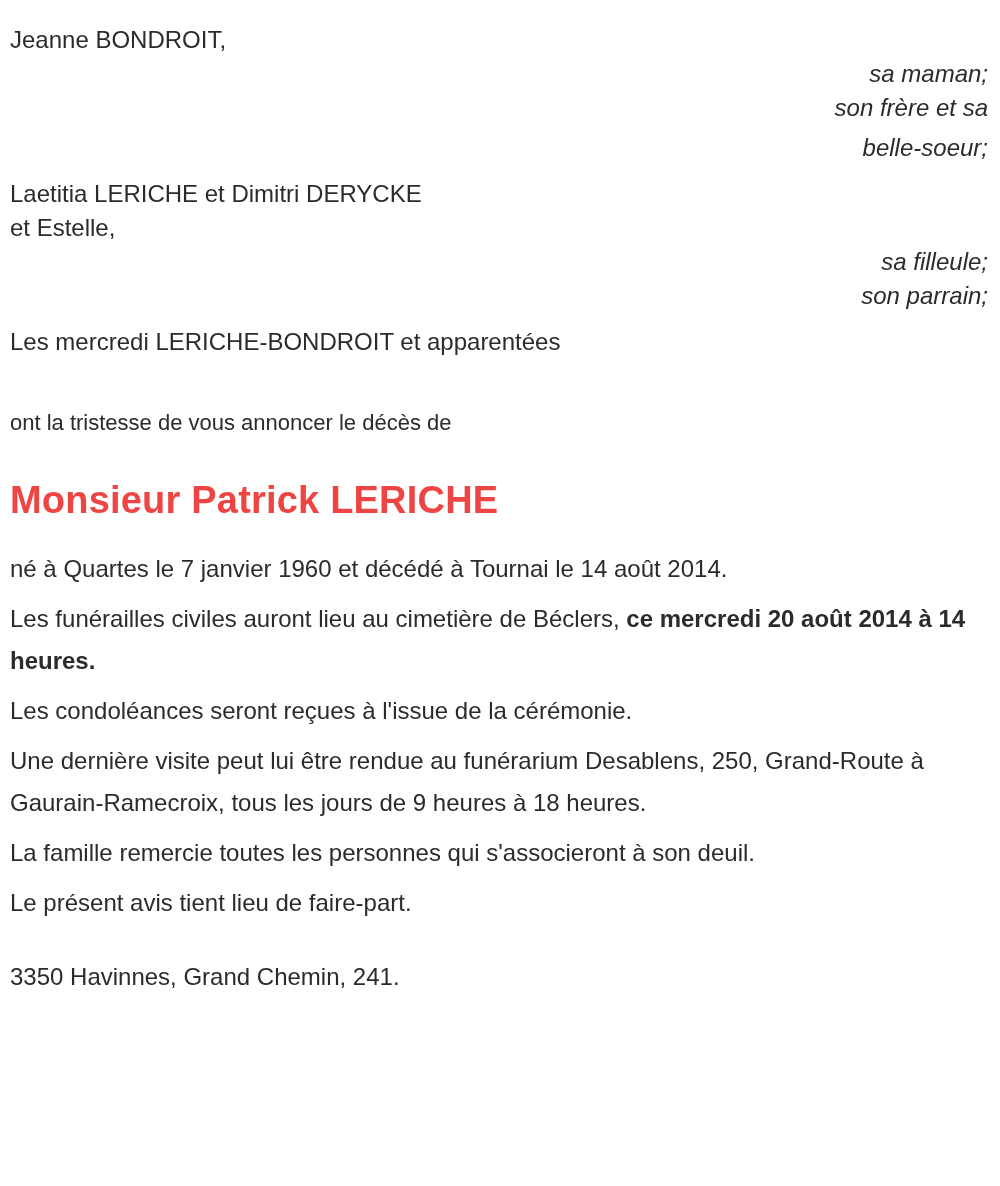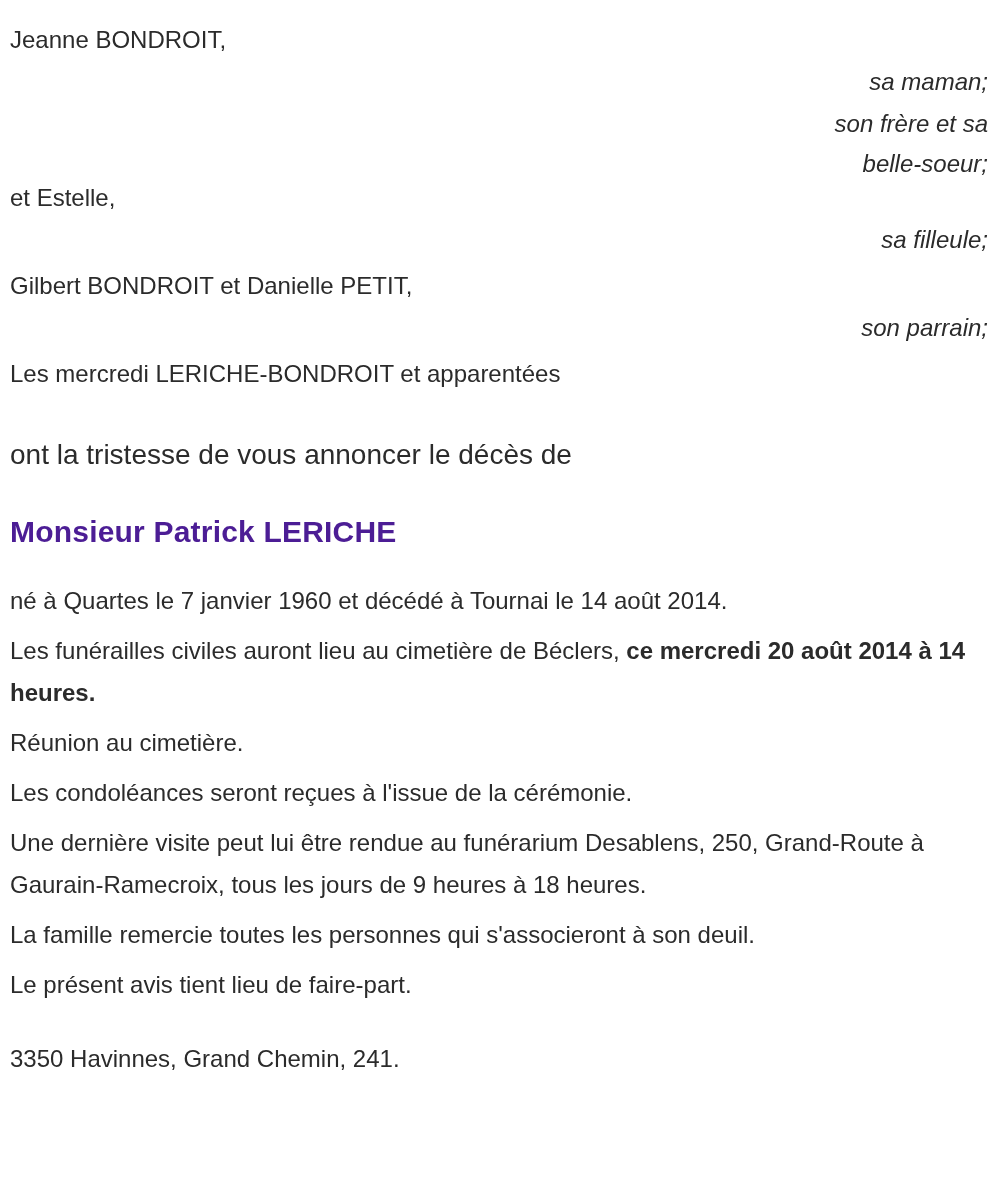--- a/index.html
+++ b/index.html
@@ -25,39 +25,39 @@
     margin-bottom: 4px;
   }
   .name {
     margin-top: 14px;
     text-align: left;
   }
   .name.cont {
     margin-top: 2px;
   }
   .relation {
-    margin-top: 10px;
+    margin-top: 2px;
     text-align: right;
     font-style: italic;
     padding-right: 2px;
   }
   .relation.cont {
     margin-top: 8px;
   }
   .intro {
     margin-top: 48px;
-    font-size: 28px;
+    font-size: 22px;
     line-height: 34px;
   }
   h1.deceased {
     margin: 38px 0 26px 0;
-    font-size: 30px;
+    font-size: 38px;
     line-height: 44px;
     font-weight: bold;
-    color: #4c1d95;
+    color: #ef4444;
     letter-spacing: 0.2px;
   }
   p.body-par {
     margin: 0 0 8px 0;
     font-size: 24px;
     line-height: 42px;
   }
   p.body-par .bold {
     font-weight: bold;
   }
@@ -77,42 +77,41 @@
     <div class="fam-line name">Jeanne BONDROIT,</div>
     <div class="fam-line relation">sa maman;</div>
   </div>
 
   <div>
     <div class="fam-line relation">son frère et sa</div>
     <div class="fam-line relation cont">belle-soeur;</div>
   </div>
 
   <div>
+    <div class="fam-line name">Laetitia LERICHE et Dimitri DERYCKE</div>
     <div class="fam-line name cont">et Estelle,</div>
     <div class="fam-line relation">sa filleule;</div>
   </div>
 
   <div>
-    <div class="fam-line name">Gilbert BONDROIT et Danielle PETIT,</div>
     <div class="fam-line relation">son parrain;</div>
   </div>
 
   <div>
     <div class="fam-line name">Les mercredi LERICHE-BONDROIT et apparentées</div>
   </div>
 
   <div class="intro">ont la tristesse de vous annoncer le décès de</div>
 
   <h1 class="deceased">Monsieur Patrick LERICHE</h1>
 
   <p class="body-par">né à Quartes le 7 janvier 1960 et décédé à Tournai le 14 août 2014.</p>
 
   <p class="body-par"><span>Les funérailles civiles auront lieu au cimetière de Béclers, </span><span class="bold">ce mercredi 20 août 2014 à 14 heures.</span></p>
 
-  <p class="body-par">Réunion au cimetière.</p>
 
   <p class="body-par">Les condoléances seront reçues à l'issue de la cérémonie.</p>
 
   <p class="body-par">Une dernière visite peut lui être rendue au funérarium Desablens, 250, Grand-Route à Gaurain-Ramecroix, tous les jours de 9 heures à 18 heures.</p>
 
   <p class="body-par">La famille remercie toutes les personnes qui s'associeront à son deuil.</p>
 
   <p class="body-par">Le présent avis tient lieu de faire-part.</p>
 
   <p class="address">3350 Havinnes, Grand Chemin, 241.</p>

